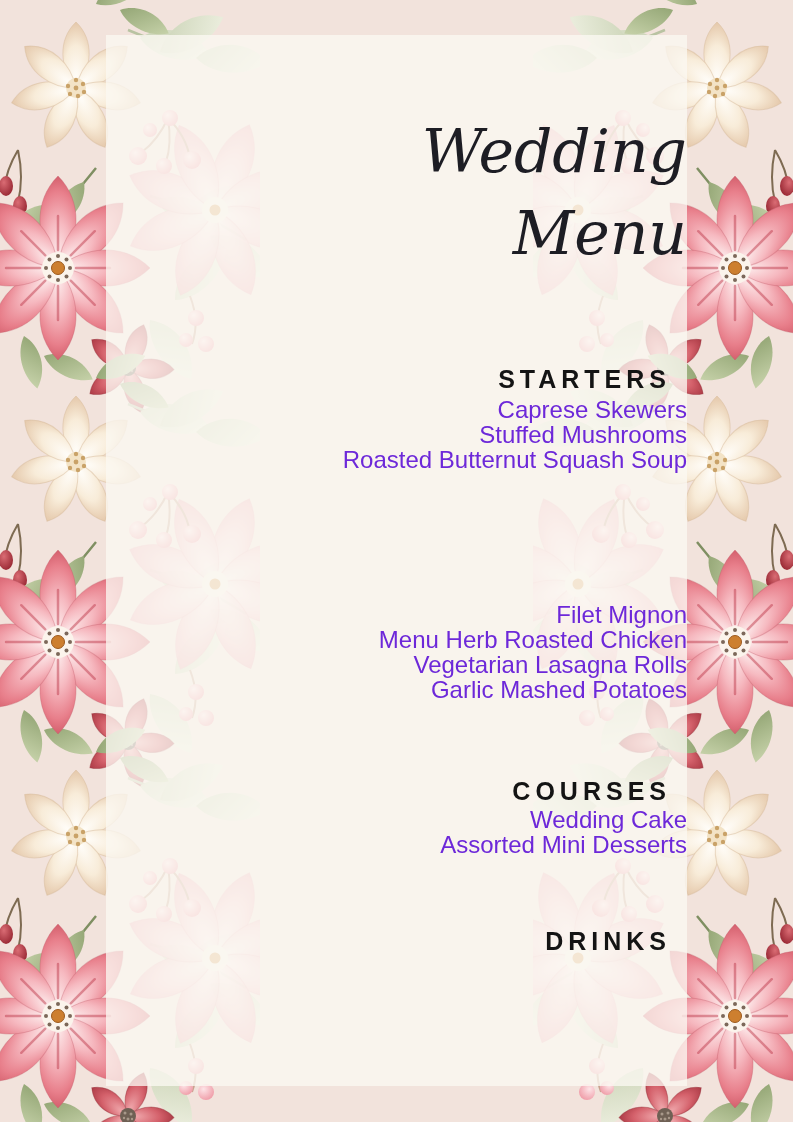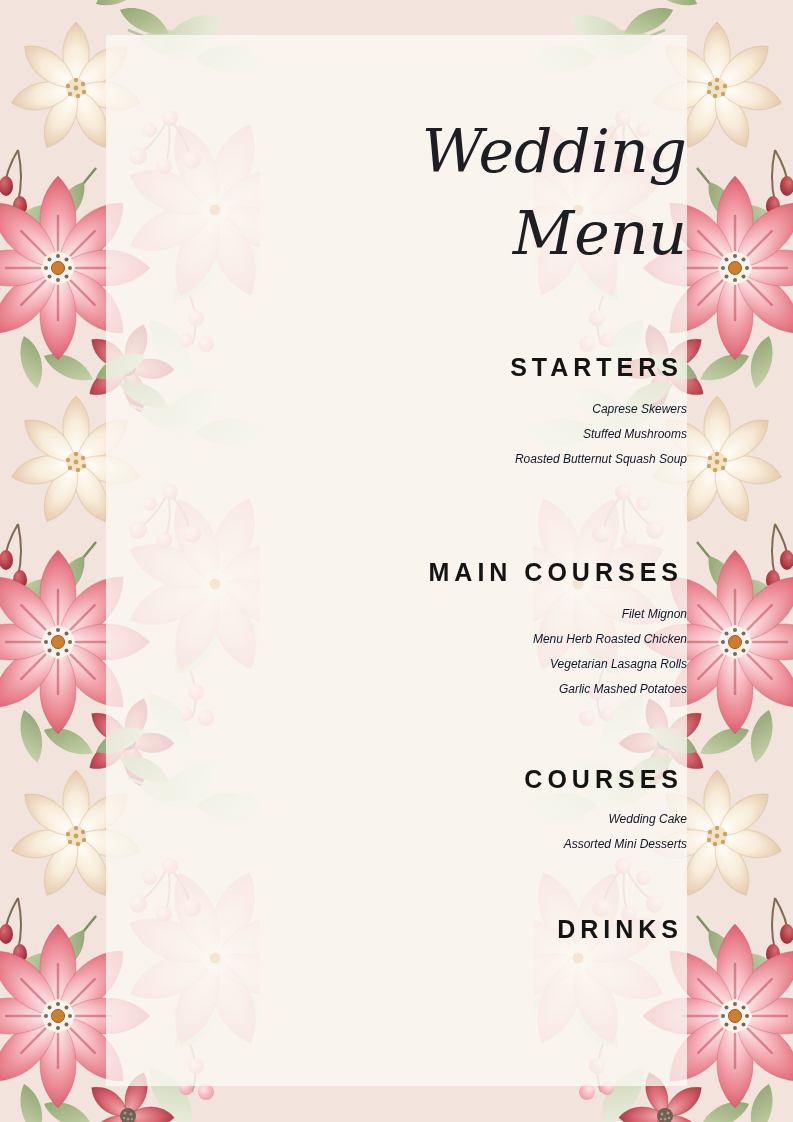--- a/index.html
+++ b/index.html
@@ -30,36 +30,35 @@
   .title {
     position: absolute; top: 110px; left: 0; right: 0;
     font-family: "DejaVu Serif", serif;
     font-style: italic;
     font-size: 60px;
     line-height: 82px;
     color: #1d1d24;
   }
   .heading {
     position: absolute; left: 0; right: 0;
-    margin: 4px;
+    margin: 16px;
     font-family: "Liberation Sans", sans-serif;
     font-weight: 700;
     font-size: 25px;
     line-height: 30px;
     letter-spacing: 0.2em;
     padding-left: 0.2em; 
     color: #141414;
   }
   .items {
     position: absolute; left: 0; right: 0;
     font-family: "Liberation Sans", sans-serif;
-    font-style: italic;
-    font-size: 12px;
+    font-size: 24px;
     line-height: 25px;
-    color: #0f172a;
+    color: #6d28d9;
   }
   .h-starters { top: 348px; }  .i-starters { top: 397px; }
   .h-mains    { top: 553px; }  .i-mains    { top: 602px; }
   .h-desserts { top: 760px; }  .i-desserts { top: 807px; }
   .h-drinks   { top: 910px; }  .i-drinks   { top: 953px; }
 </style>
 </head>
 <body>
 
 <div id="stage">
@@ -268,21 +267,20 @@
       <div>Menu</div>
     </div>
 
     <h2 class="heading h-starters">STARTERS</h2>
     <div class="items i-starters">
       <div>Caprese Skewers</div>
       <div>Stuffed Mushrooms</div>
       <div>Roasted Butternut Squash Soup</div>
     </div>
 
-    <h2 class="heading h-mains">MAIN COURSES</h2>
     <div class="items i-mains">
       <div>Filet Mignon</div>
       <div>Menu Herb Roasted Chicken</div>
       <div>Vegetarian Lasagna Rolls</div>
       <div>Garlic Mashed Potatoes</div>
     </div>
 
     <h2 class="heading h-desserts">COURSES</h2>
     <div class="items i-desserts">
       <div>Wedding Cake</div>

